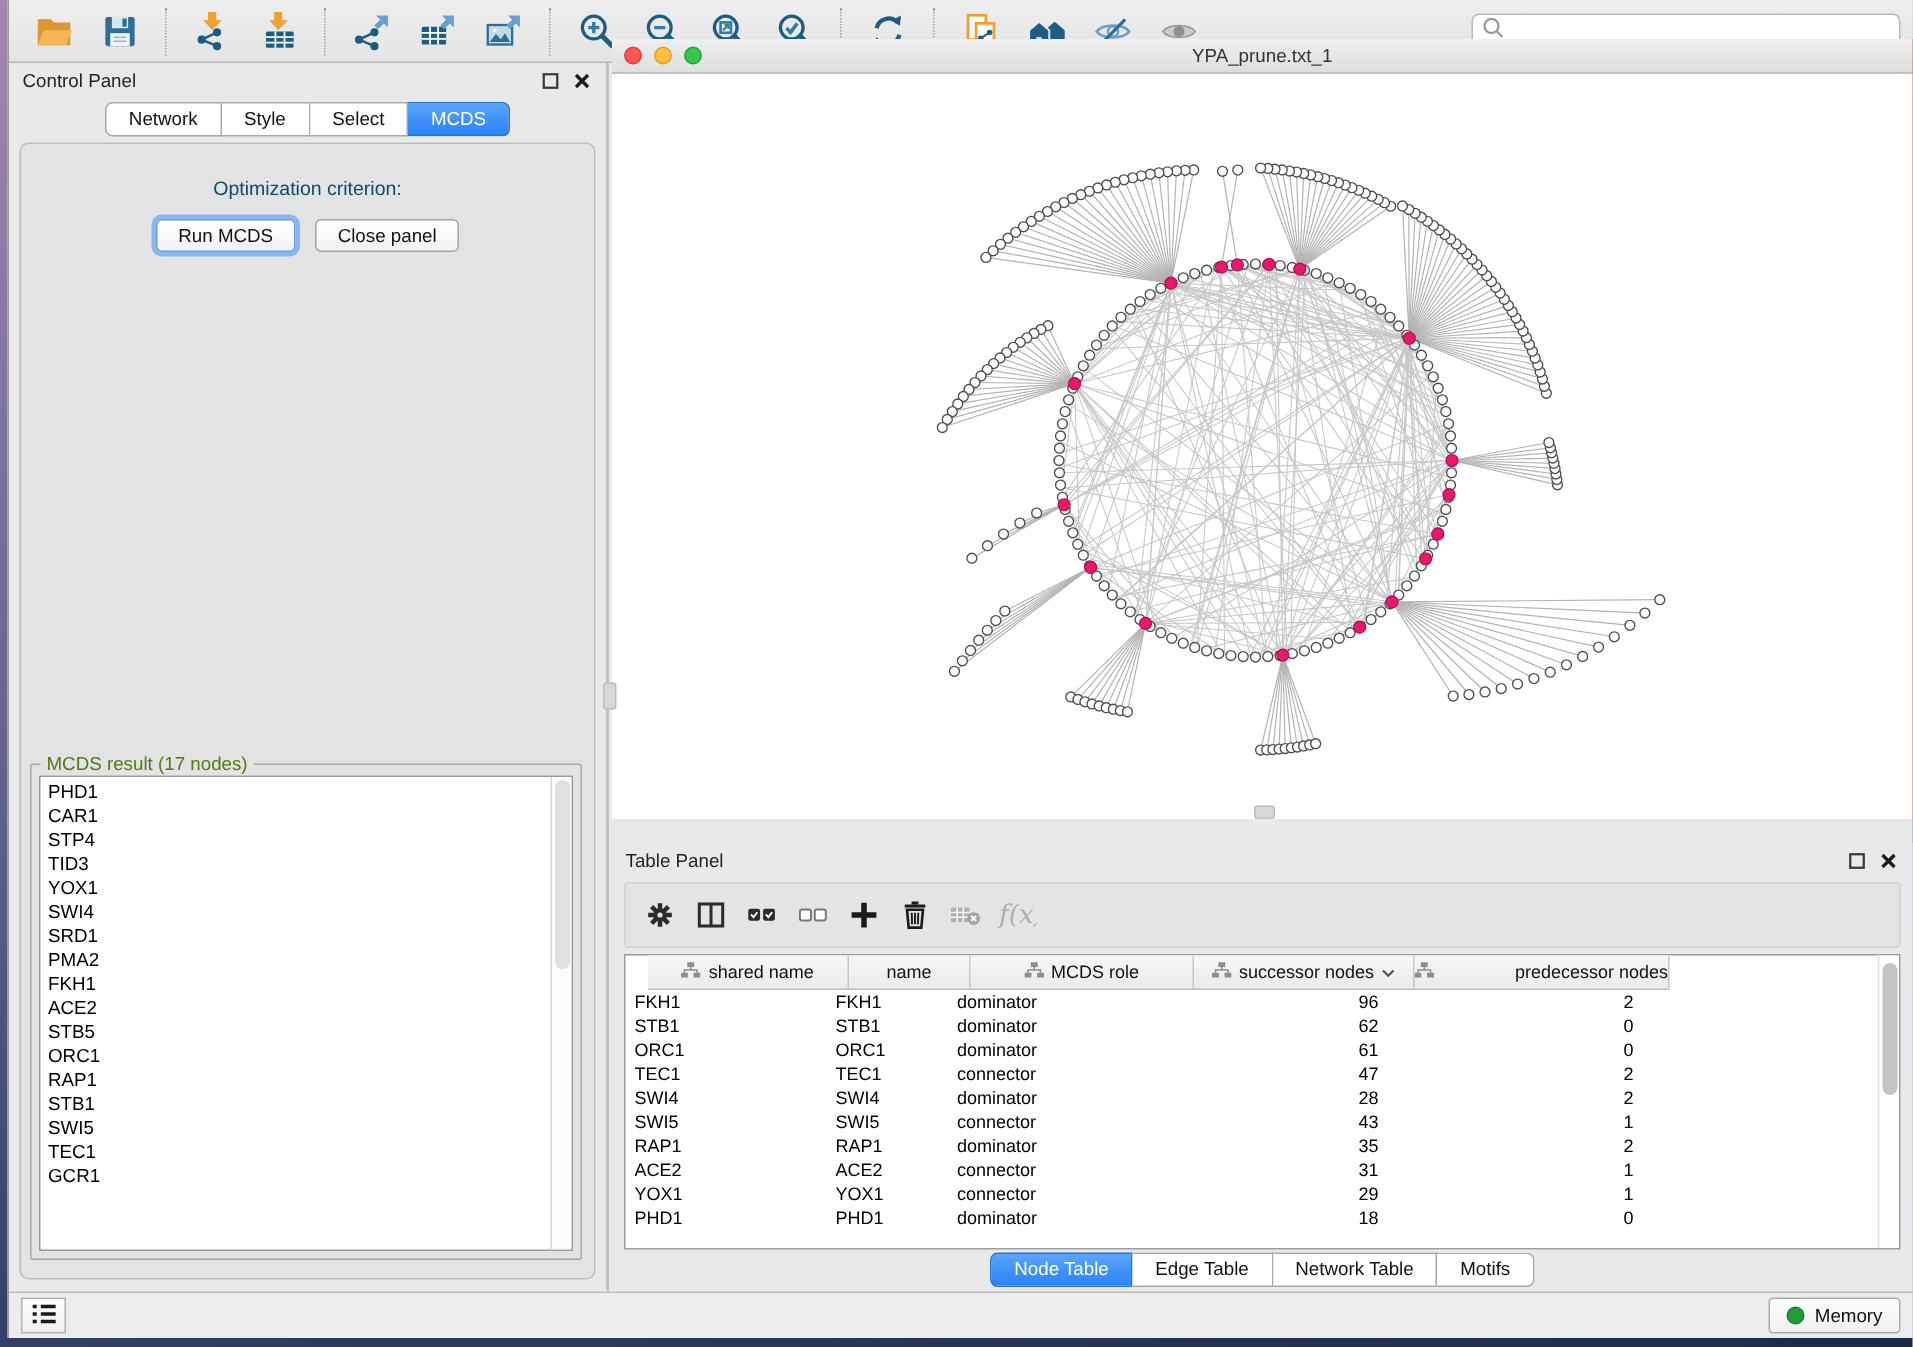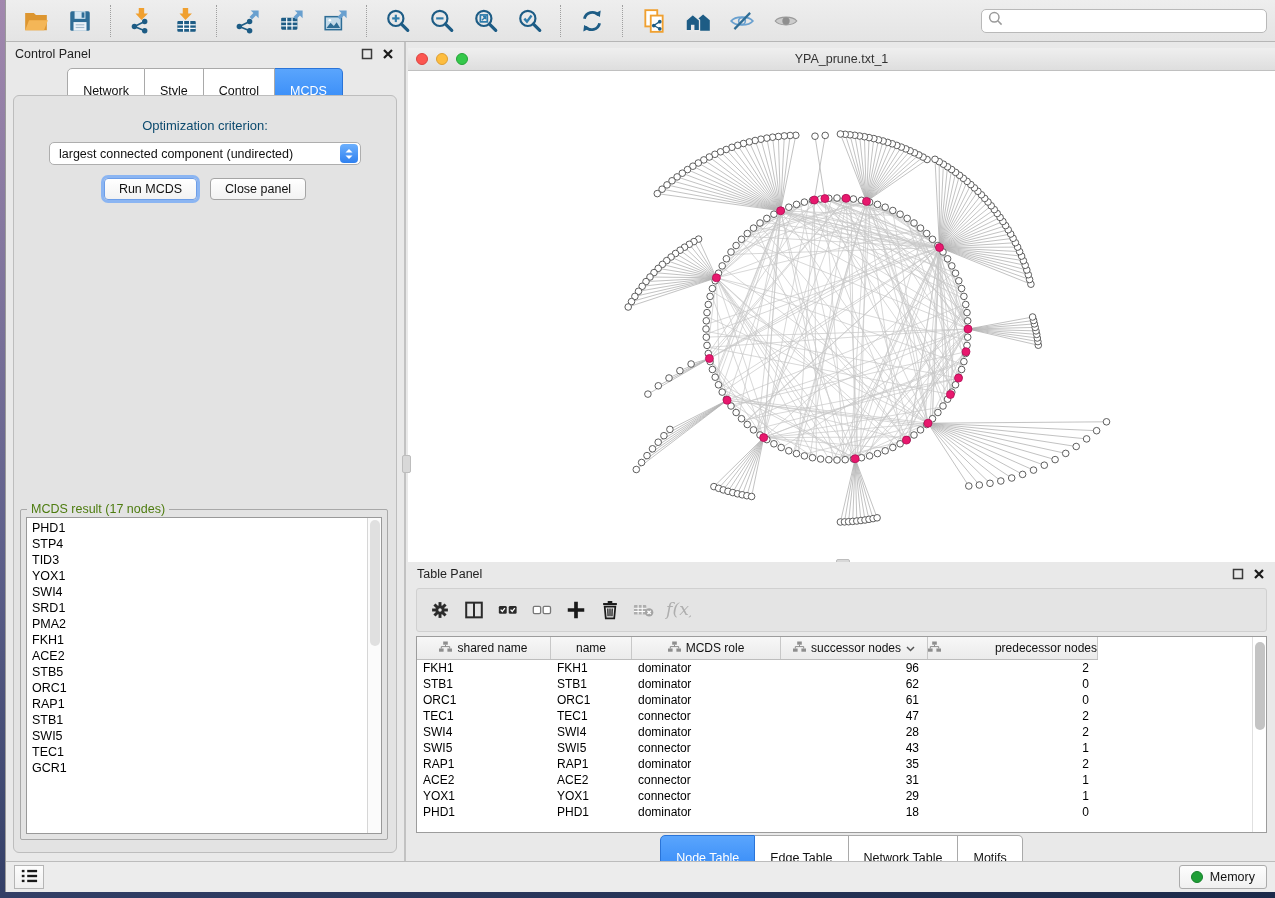--- a/index.html
+++ b/index.html
@@ -39,21 +39,21 @@
     background:#e9e9e9;border-right:2px solid #c2c2c2;box-sizing:border-box;
   }
   .panel-head{
     height:24px;display:flex;align-items:center;padding:0 9px;
     font-size:12.5px;color:#222;
   }
   .panel-head .sp{flex:1;}
   .winbtn{width:14px;height:14px;margin-left:7px;display:flex;align-items:center;justify-content:center;}
   .seg-bar{display:flex;justify-content:center;margin-top:2px;}
   .seg{
-    height:21px;padding:12px 15px;font-size:12.5px;line-height:21px;
+    height:21px;padding:0 15px;font-size:12.5px;line-height:21px;
     background:#fff;border:1px solid #a9a9a9;border-left:none;color:#111;cursor:default;
   }
   .seg:first-child{border-left:1px solid #a9a9a9;border-radius:5px 0 0 5px;}
   .seg:last-child{border-radius:0 5px 5px 0;}
   .seg.active{
     background:linear-gradient(#5aa5fd,#2a82f5);color:#fff;border-color:#2a74d8;
   }
   .cp-inner{
     position:absolute;left:7px;right:7px;top:53px;bottom:8px;
     background:#e3e3e3;border:1px solid #bdbdbd;border-radius:6px;
@@ -87,21 +87,21 @@
     position:absolute;left:5px;right:5px;top:7px;bottom:5px;background:#fff;
     border:1px solid #999;overflow:hidden;
   }
   .listbox .items{position:absolute;left:0;top:2px;right:14px;}
   .listbox .item{font-size:12.5px;line-height:16px;padding-left:5px;color:#000;}
   .vscroll{
     position:absolute;right:0;top:0;bottom:0;width:13px;background:#fbfbfb;border-left:1px solid #d6d6d6;
   }
   .vscroll .thumb{position:absolute;left:1.5px;right:1.5px;border-radius:5px;background:#c9c9c9;}
   
-  .net-window{position:absolute;left:402px;top:48px;right:0;height:520px;background:#7f1d1d;}
+  .net-window{position:absolute;left:402px;top:26px;right:0;height:520px;background:#7f1d1d;}
   .net-title{
     height:22px;background:linear-gradient(#efefef,#dedede);border-bottom:1px solid #c0c0c0;
     display:flex;align-items:center;padding:0 8px;position:relative;
   }
   .light{width:12px;height:12px;border-radius:50%;margin-right:8px;box-sizing:border-box;}
   .net-title .t{
     position:absolute;left:0;right:0;text-align:center;font-size:12.5px;color:#333;pointer-events:none;
   }
   .net-canvas{position:absolute;left:0;top:23px;right:0;bottom:0;background:#fff;overflow:hidden;}
   .split-handle{
@@ -111,21 +111,21 @@
   .table-panel{position:absolute;left:402px;top:562px;right:0;bottom:31px;background:#e9e9e9;}
   .tp-toolbar{
     position:absolute;left:8px;right:8px;top:26px;height:44px;
     background:#e4e4e4;border:1px solid #d0d0d0;border-radius:3px;
     display:flex;align-items:center;padding:0 6px;box-sizing:border-box;
   }
   .tp-btn{width:34px;height:34px;border:none;background:transparent;display:flex;align-items:center;justify-content:center;padding:0;}
   .grid-wrap{
     position:absolute;left:8px;right:8px;top:74px;bottom:28px;background:#fff;border:1px solid #9c9c9c;
   }
-  .thead{position:absolute;left:0;top:0;height:22px;display:flex;background:linear-gradient(#f7f7f7,#ebebeb);border-bottom:1px solid #bdbdbd;}
+  .thead{position:absolute;left:15px;top:0;height:22px;display:flex;background:linear-gradient(#f7f7f7,#ebebeb);border-bottom:1px solid #bdbdbd;}
   .th{
     display:flex;align-items:center;justify-content:center;gap:5px;
     font-size:12px;color:#111;border-right:1px solid #c8c8c8;box-sizing:border-box;height:22px;
   }
   .tbody{position:absolute;left:0;right:14px;top:23px;}
   .tr{display:flex;height:16px;align-items:center;}
   .td{font-size:12px;color:#000;box-sizing:border-box;white-space:nowrap;overflow:hidden;}
   .td.l{padding-left:6px;text-align:left;}
   .td.r{padding-right:9px;text-align:right;}
   .tabbar-bottom{position:absolute;left:0;right:0;bottom:2px;height:24px;display:flex;justify-content:center;}
@@ -335,43 +335,35 @@
       </span>
       <span class="winbtn">
         <svg width="12" height="12">
             <path d="M2 2l8 8M10 2l-8 8" stroke="#1a1a1a" stroke-width="2.2"></path>
           </svg>
       </span>
     </div>
     <div class="seg-bar" id="cp-tabs">
         <div class="seg">Network</div>
         <div class="seg">Style</div>
-        <div class="seg">Control</div>
+        <div class="seg">Select</div>
         <div class="seg active">MCDS</div>
       </div>
     <div class="cp-inner">
       <div class="opt-label">Optimization criterion:</div>
-      <div class="combo">
-        <span class="val">largest connected component (undirected)</span>
-        <span class="stepper">
-          <svg width="12" height="14" viewBox="0 0 12 14">
-            <path d="M2.5 5.5L6 2l3.5 3.5z" fill="#fff"></path>
-            <path d="M2.5 8.5L6 12l3.5-3.5z" fill="#fff"></path>
-          </svg>
-        </span>
-      </div>
       <div class="btn-row">
         <button class="pushbtn focused">Run MCDS</button>
         <button class="pushbtn">Close panel</button>
       </div>
       <div class="fieldset">
         <span class="legend">MCDS result (17 nodes)</span>
         <div class="listbox">
           <div class="items" id="mcds-items">
               <div class="item">PHD1</div>
+              <div class="item">CAR1</div>
               <div class="item">STP4</div>
               <div class="item">TID3</div>
               <div class="item">YOX1</div>
               <div class="item">SWI4</div>
               <div class="item">SRD1</div>
               <div class="item">PMA2</div>
               <div class="item">FKH1</div>
               <div class="item">ACE2</div>
               <div class="item">STB5</div>
               <div class="item">ORC1</div>

